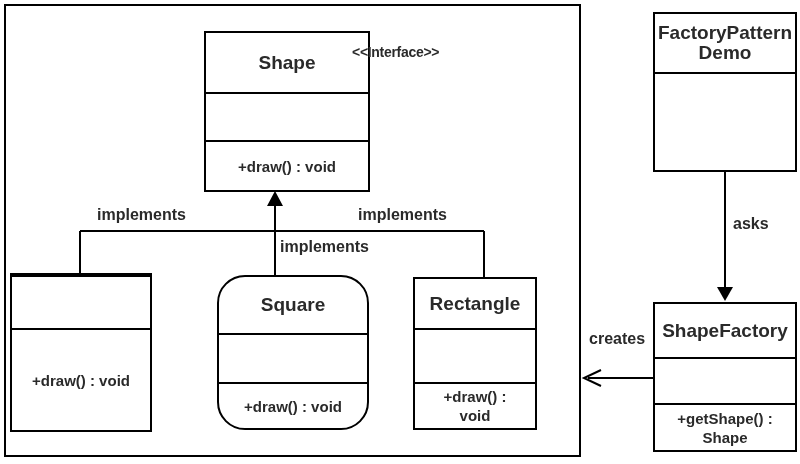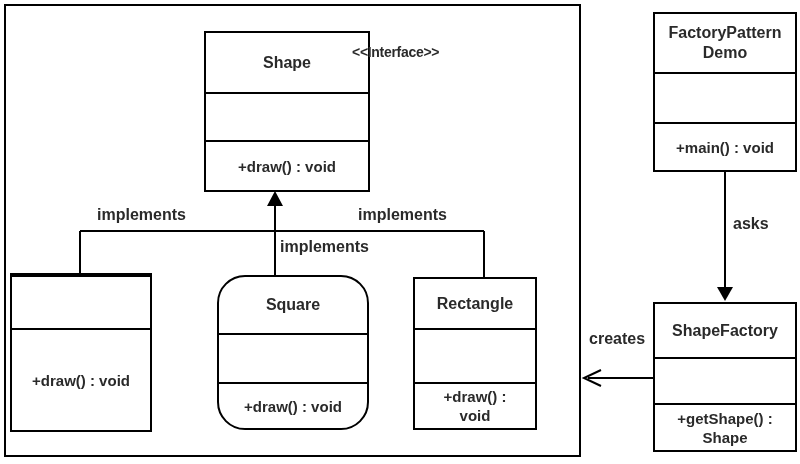--- a/index.html
+++ b/index.html
@@ -18,21 +18,21 @@
   }
   .boundary{
     position:absolute;border:2px solid var(--line);background:transparent;
   }
   .uml-class{
     position:absolute;border:2px solid var(--line);background:var(--bg);
     display:flex;flex-direction:column;color:var(--text);
   }
   .c-title{
     display:flex;align-items:center;justify-content:center;text-align:center;
-    font-size:16px;font-weight:700;line-height:20px;padding:0 6px;
+    font-size:19px;font-weight:700;line-height:20px;padding:0 6px;
   }
   .c-attrs{
     border-top:2px solid var(--line);
   }
   .c-methods{
     border-top:2px solid var(--line);flex:1;
     display:flex;align-items:center;justify-content:center;text-align:center;
     font-size:15px;font-weight:700;line-height:19px;padding:0 12px;
   }
   .connector-svg{
@@ -94,21 +94,20 @@
 
   <div class="uml-class" style="left:413px;top:277px;width:124px;height:153px;">
     <div class="c-title" style="height:49px;">Rectangle</div>
     <div class="c-attrs" style="height:54px;"></div>
     <div class="c-methods">+draw() : void</div>
   </div>
 
   <div class="uml-class" style="left:653px;top:12px;width:144px;height:160px;">
     <div class="c-title" style="height:58px;">FactoryPattern Demo</div>
     <div class="c-attrs" style="height:50px;"></div>
-    <div class="c-methods">+main() : void</div>
   </div>
 
   <div class="uml-class" style="left:653px;top:302px;width:144px;height:150px;">
     <div class="c-title" style="height:53px;">ShapeFactory</div>
     <div class="c-attrs" style="height:46px;"></div>
     <div class="c-methods">+getShape() : Shape</div>
   </div>
 
   <div class="edge-label" style="left:97px;top:206px;">implements</div>
   <div class="edge-label" style="left:280px;top:238px;">implements</div>

